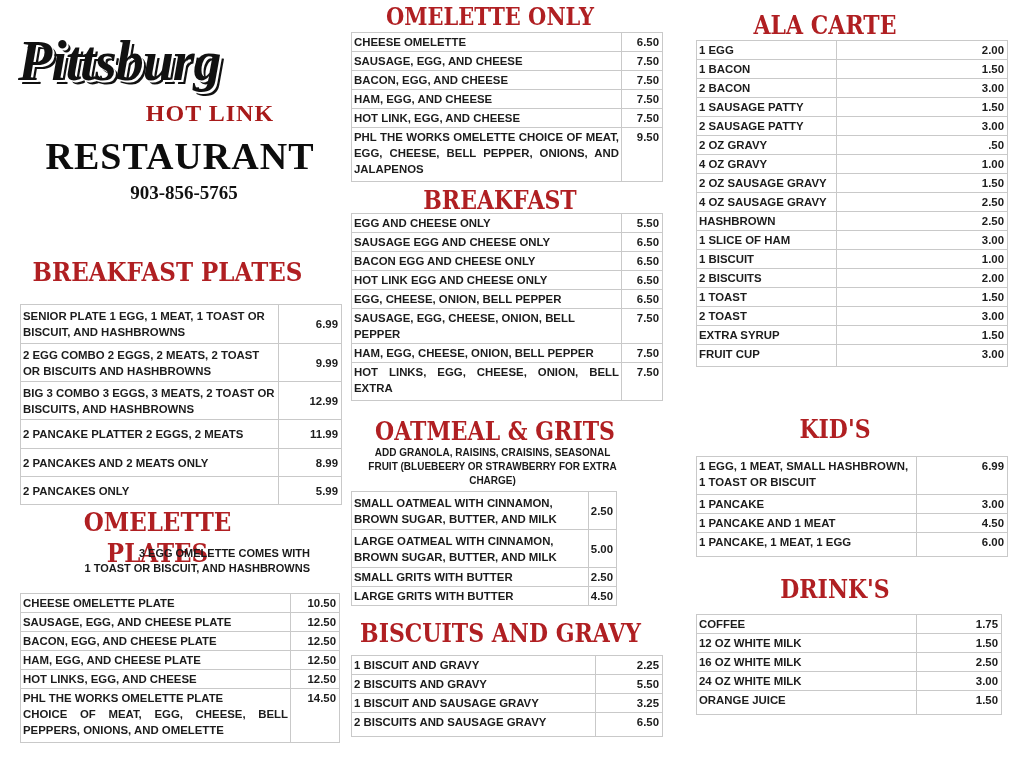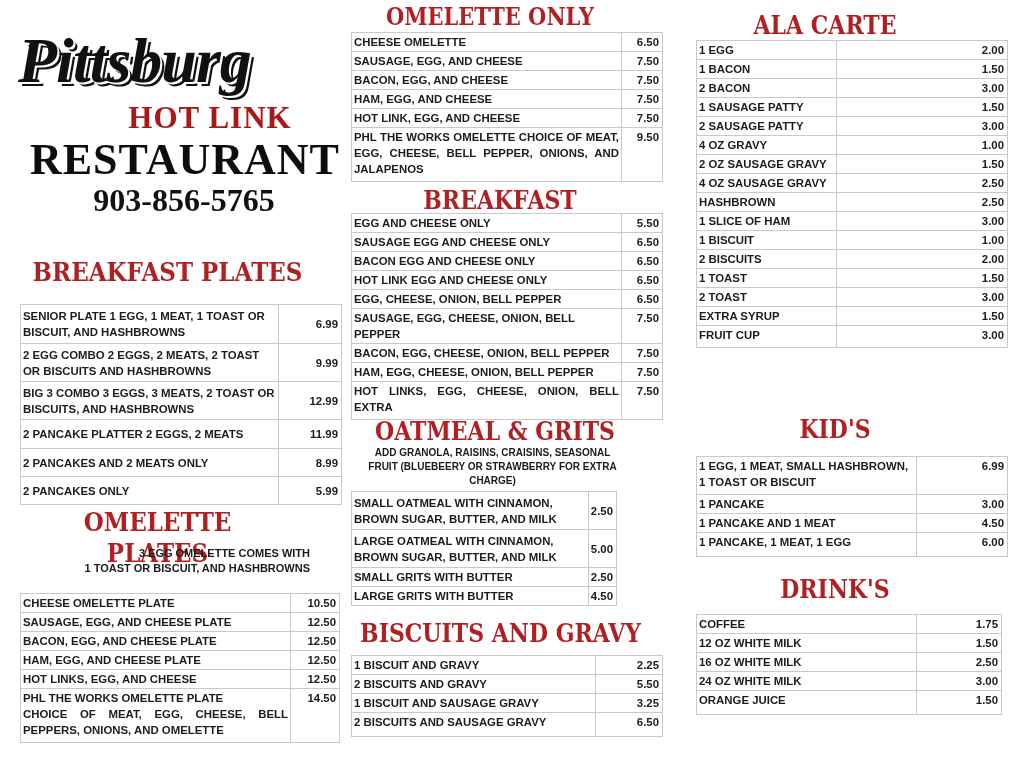--- a/index.html
+++ b/index.html
@@ -2,37 +2,37 @@
 <html><head>
 <meta charset="utf-8">
 <style>
   * { box-sizing: border-box; margin: 0; padding: 0; }
   html, body { width: 1024px; height: 768px; background: #ffffff; overflow: hidden; }
   body { position: relative; font-family: "Liberation Sans", sans-serif; color: #1a1a1a; }
 
   .logo { position: absolute; left: 14px; top: 6px; width: 300px; height: 200px; }
   .logo-script {
     position: absolute; left: 4px; top: 0; width: 300px; height: 110px;
-    font-family: "Liberation Serif", serif; font-size: 64px; font-weight: bold; font-style: italic;
+    font-family: "Liberation Serif", serif; font-size: 56px; font-weight: bold; font-style: italic;
     color: #111; letter-spacing: -1px; line-height: 110px;
     text-shadow: 2px 2px 0 #fff, 4px 4px 0 #111;
   }
   .logo-hotlink {
     position: absolute; left: 106px; top: 94px; width: 180px; text-align: center;
-    font-family: "Liberation Serif", serif; font-weight: bold; font-size: 31px; color: #a81a1a;
+    font-family: "Liberation Serif", serif; font-weight: bold; font-size: 24px; color: #a81a1a;
     letter-spacing: 1px;
   }
   .logo-restaurant {
     position: absolute; left: 16px; top: 128px; width: 300px; text-align: center;
-    font-family: "Liberation Serif", serif; font-weight: bold; font-size: 44px; color: #0d0d0d;
+    font-family: "Liberation Serif", serif; font-weight: bold; font-size: 38px; color: #0d0d0d;
     letter-spacing: 1px;
   }
   .logo-phone {
     position: absolute; left: 70px; top: 176px; width: 200px; text-align: center;
-    font-family: "Liberation Serif", serif; font-weight: bold; font-size: 32px; color: #111;
+    font-family: "Liberation Serif", serif; font-weight: bold; font-size: 19px; color: #111;
   }
 
   .heading {
     position: absolute; text-align: center;
     font-family: "DejaVu Serif", serif; font-weight: bold; color: #b01f22;
     letter-spacing: 0px; transform: scaleY(1.15);
   }
   .note {
     position: absolute; text-align: center; font-weight: bold; font-size: 11px; line-height: 15px; color: #1a1a1a;
   }
@@ -176,24 +176,20 @@
       </tr>
   <tr>
         <td>EGG, CHEESE, ONION, BELL PEPPER</td>
         <td class="price">6.50</td>
       </tr>
   <tr>
         <td>SAUSAGE, EGG, CHEESE, ONION, BELL PEPPER</td>
         <td class="price">7.50</td>
       </tr>
   <tr>
-        <td>BACON, EGG, CHEESE, ONION, BELL PEPPER</td>
-        <td class="price">7.50</td>
-      </tr>
-  <tr>
         <td>HAM, EGG, CHEESE, ONION, BELL PEPPER</td>
         <td class="price">7.50</td>
       </tr>
   <tr style="height:38px;">
         <td class="just">HOT LINKS, EGG, CHEESE, ONION, BELL EXTRA</td>
         <td class="price">7.50</td>
       </tr>
 </tbody>
   </table>
 
@@ -259,20 +255,24 @@
       </tr>
   <tr>
         <td>1 SAUSAGE PATTY</td>
         <td class="price">1.50</td>
       </tr>
   <tr>
         <td>2 SAUSAGE PATTY</td>
         <td class="price">3.00</td>
       </tr>
   <tr>
+        <td>2 OZ GRAVY</td>
+        <td class="price">.50</td>
+      </tr>
+  <tr>
         <td>4 OZ GRAVY</td>
         <td class="price">1.00</td>
       </tr>
   <tr>
         <td>2 OZ SAUSAGE GRAVY</td>
         <td class="price">1.50</td>
       </tr>
   <tr>
         <td>4 OZ SAUSAGE GRAVY</td>
         <td class="price">2.50</td>

